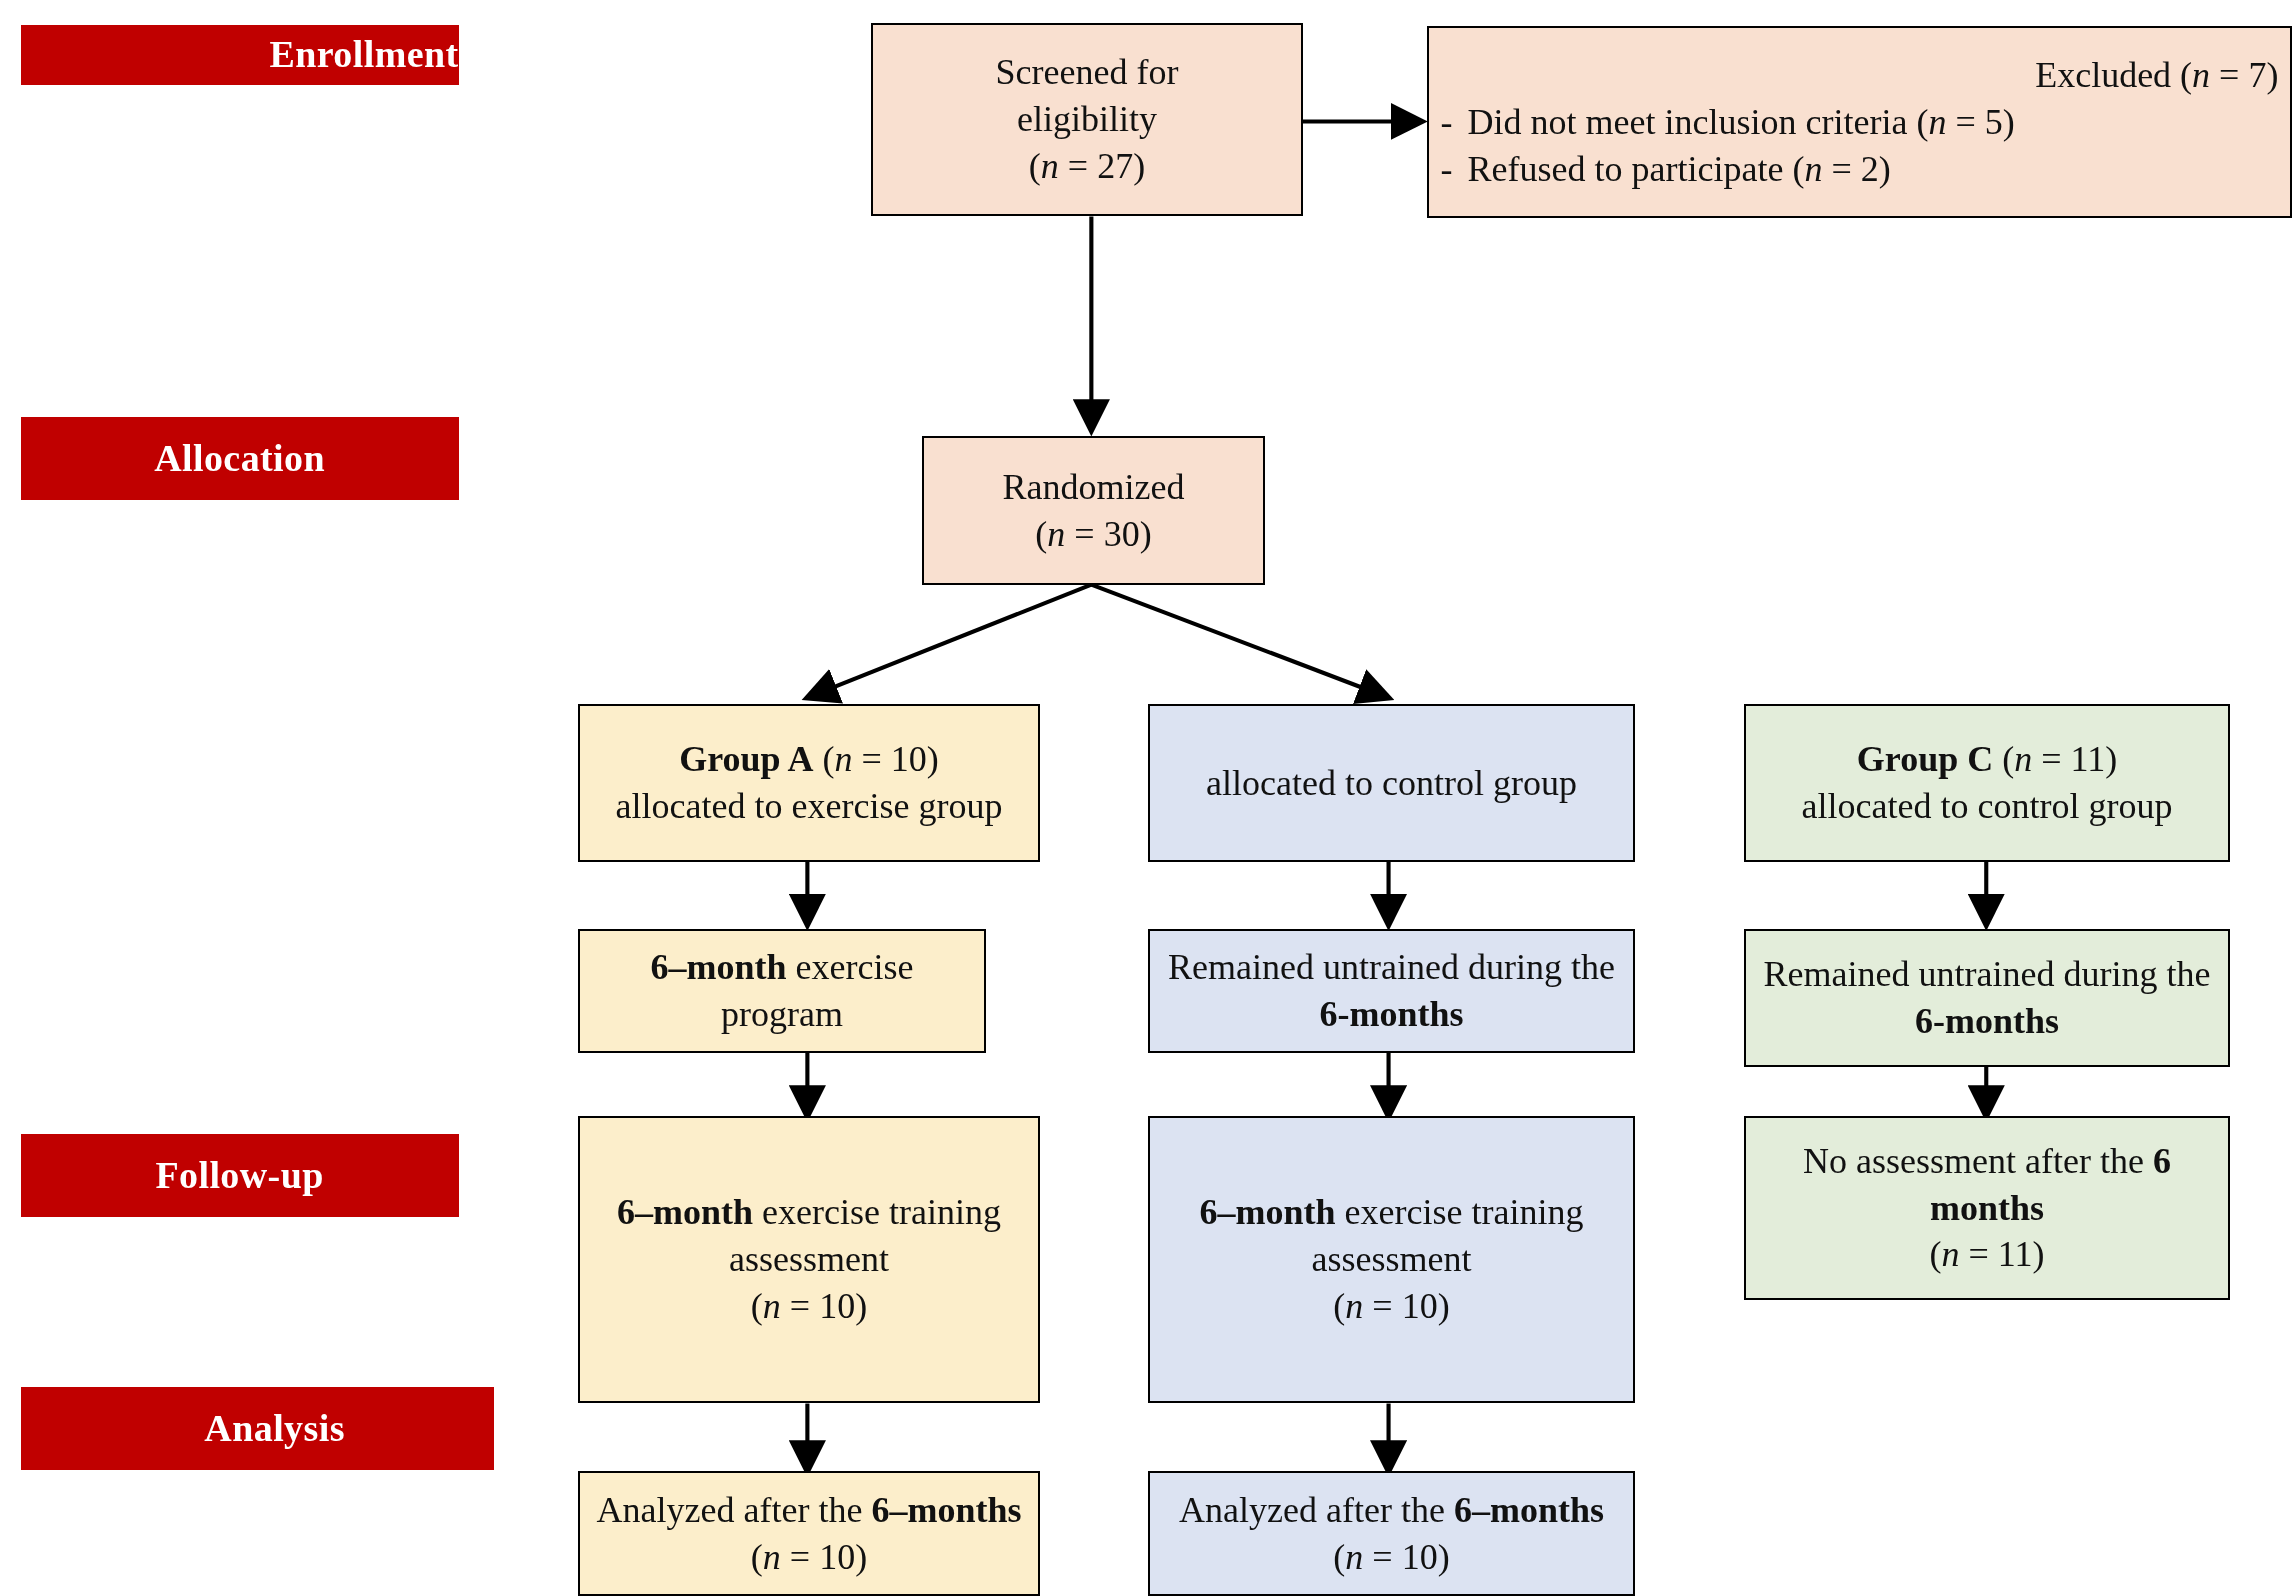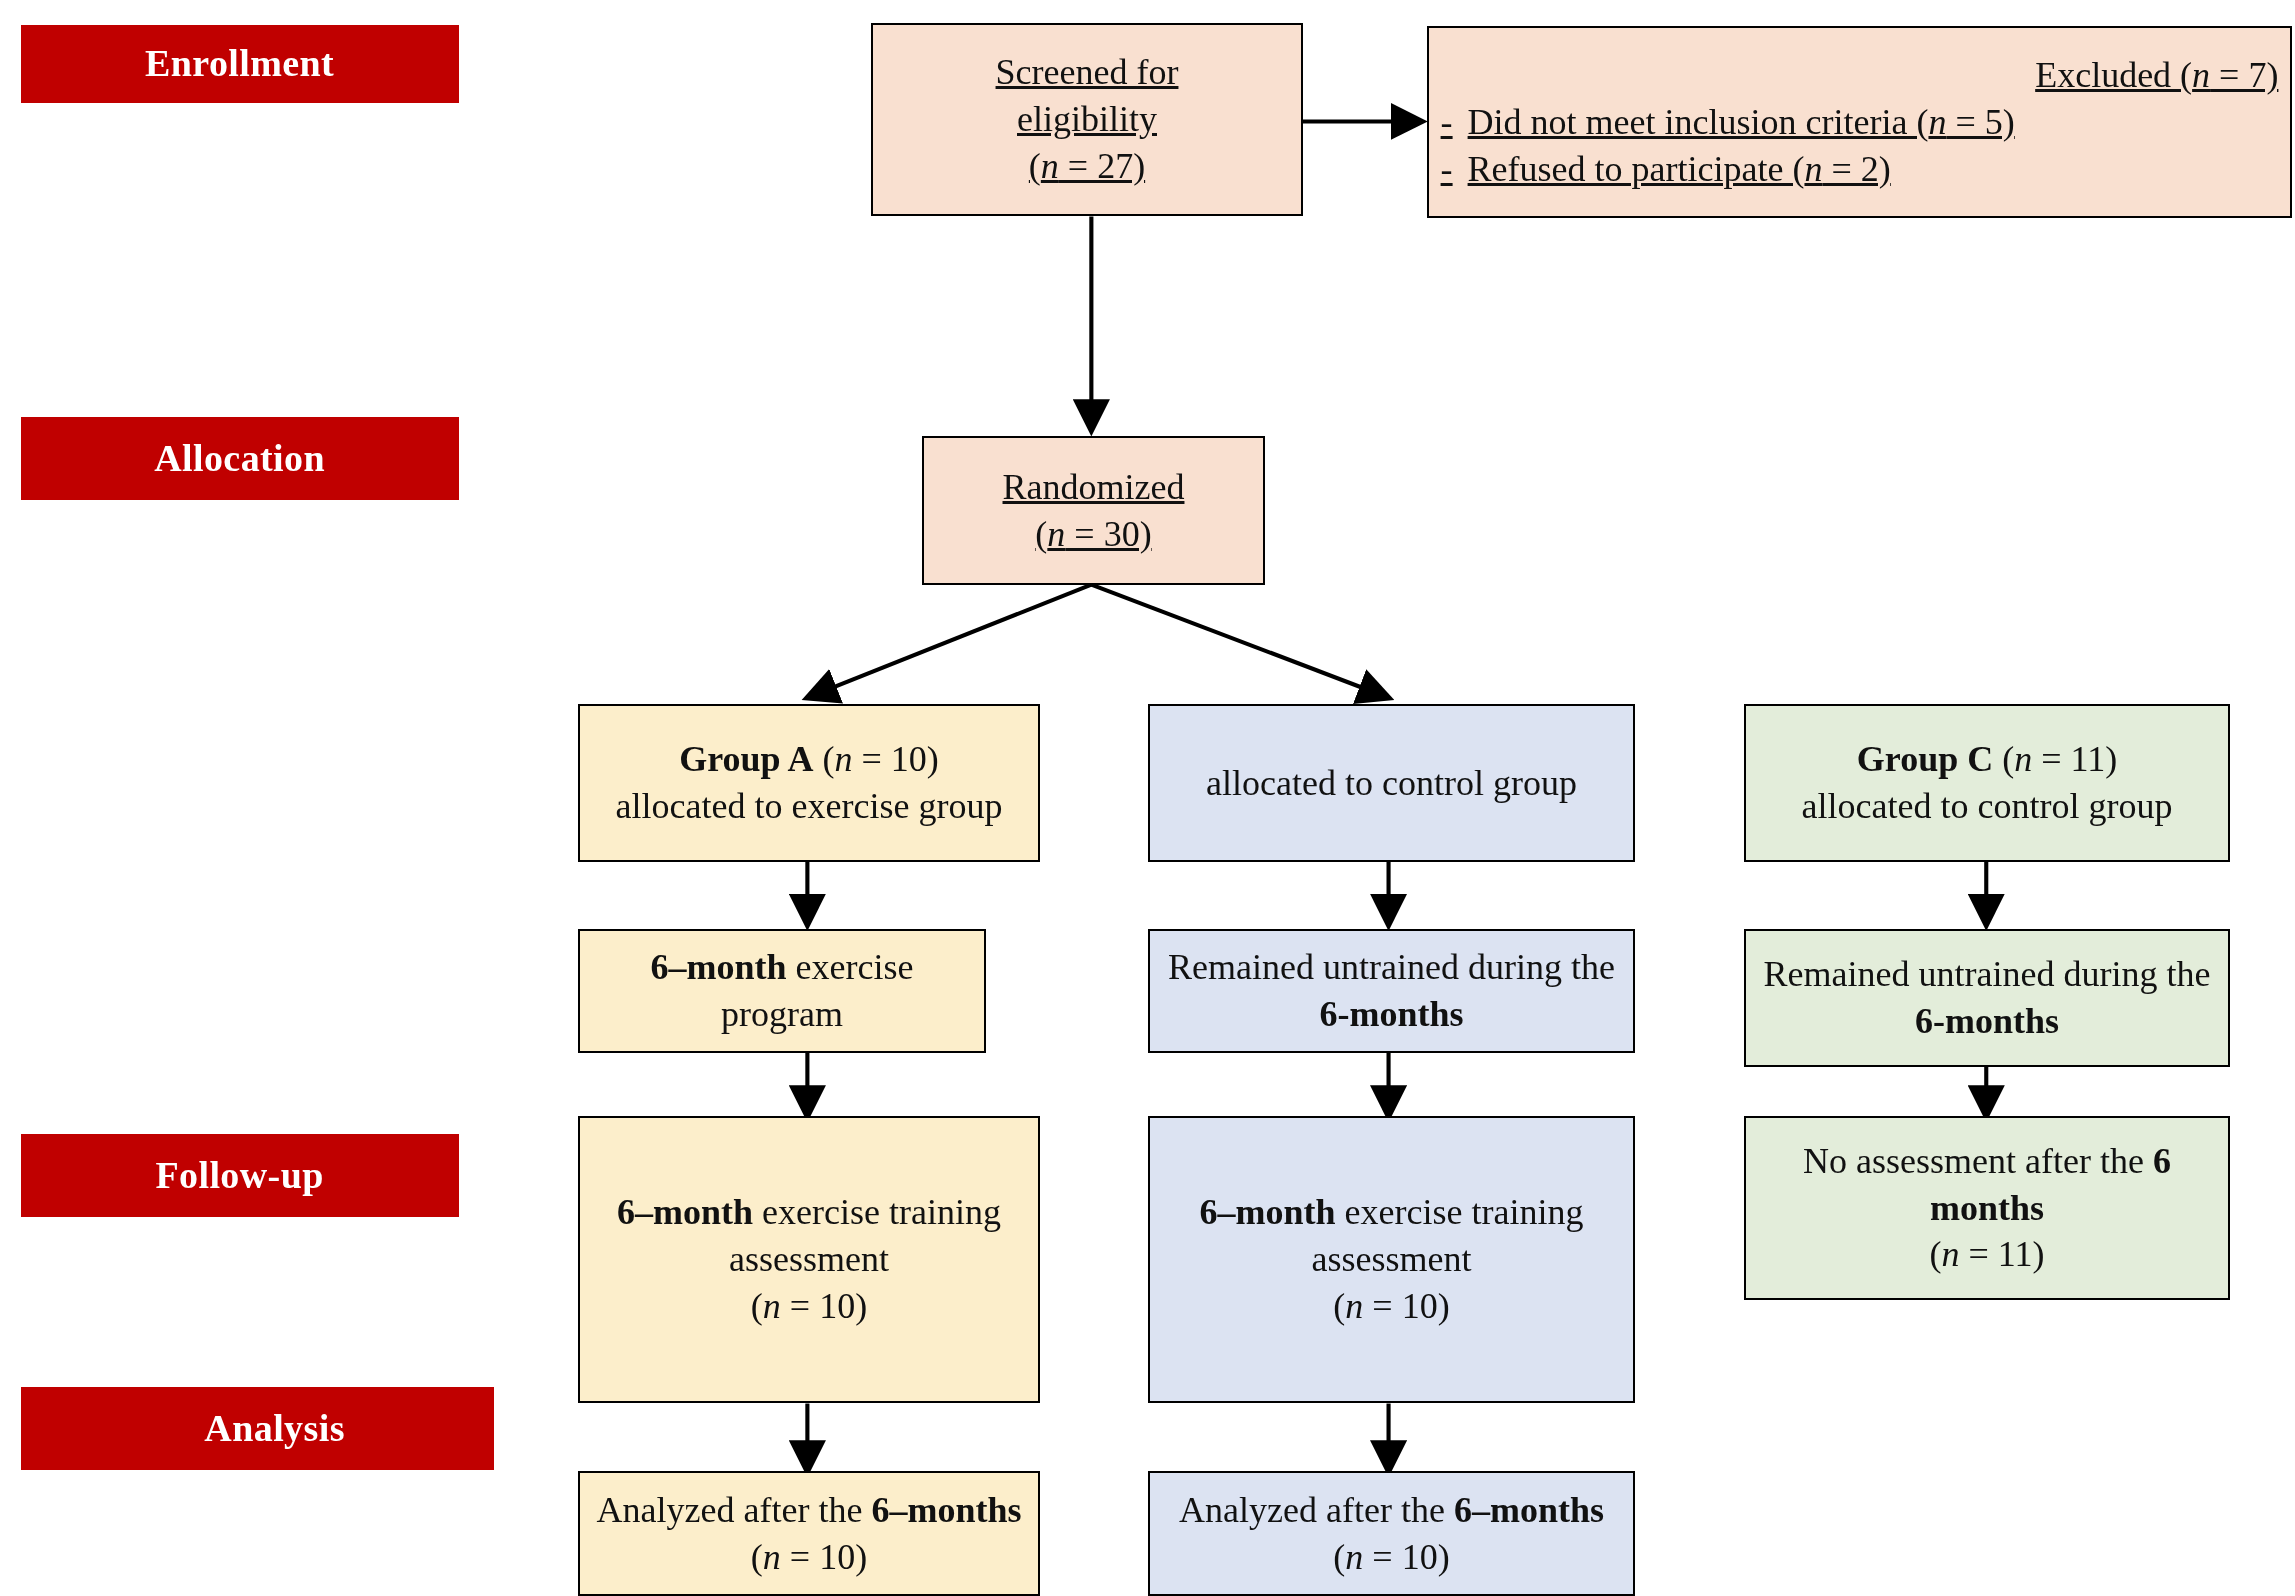--- a/index.html
+++ b/index.html
@@ -56,21 +56,21 @@
     padding: 5px 11.6px;
   }
   .node.left-align {
     justify-content: flex-start;
     text-align: right;
     align-items: center;
   }
   .node .inner {
     width: 100%;
   }
-  .fill-peach   { background: #F9E0D0; text-decoration: underline; }
+  .fill-peach   { background: #F9E0D0; }
   .fill-cream   { background: #FCEECB; }
   .fill-blue    { background: #DCE3F2; }
   .fill-green   { background: #E3EDDA; }
 
   .bold { font-weight: bold; }
   .ital { font-style: italic; }
   .excl-list {
     margin: 0;
     padding: 0;
     list-style: none;
@@ -108,21 +108,21 @@
     <line x1="978" y1="1700" x2="978" y2="1782" stroke="#000000" stroke-width="5" marker-end="url(#arrow)"></line>
 
     <line x1="1682" y1="1043" x2="1682" y2="1120" stroke="#000000" stroke-width="5" marker-end="url(#arrow)"></line>
     <line x1="1682" y1="1275" x2="1682" y2="1352" stroke="#000000" stroke-width="5" marker-end="url(#arrow)"></line>
     <line x1="1682" y1="1700" x2="1682" y2="1782" stroke="#000000" stroke-width="5" marker-end="url(#arrow)"></line>
 
     <line x1="2406" y1="1043" x2="2406" y2="1120" stroke="#000000" stroke-width="5" marker-end="url(#arrow)"></line>
     <line x1="2406" y1="1292" x2="2406" y2="1352" stroke="#000000" stroke-width="5" marker-end="url(#arrow)"></line>
   </svg>
 
-  <div class="stage-label" style="left:20.6px; top:25px; width:438px; height:78px;">
+  <div class="stage-label" style="left:20.6px; top:25px; width:438px; height:60px;justify-content:flex-end;">
     <span>Enrollment</span>
   </div>
 
   <div class="stage-label" style="left:20.6px; top:417px; width:438px; height:83px;">
     <span>Allocation</span>
   </div>
 
   <div class="stage-label" style="left:20.6px; top:1134px; width:438px; height:83px;">
     <span>Follow-up</span>
   </div>

